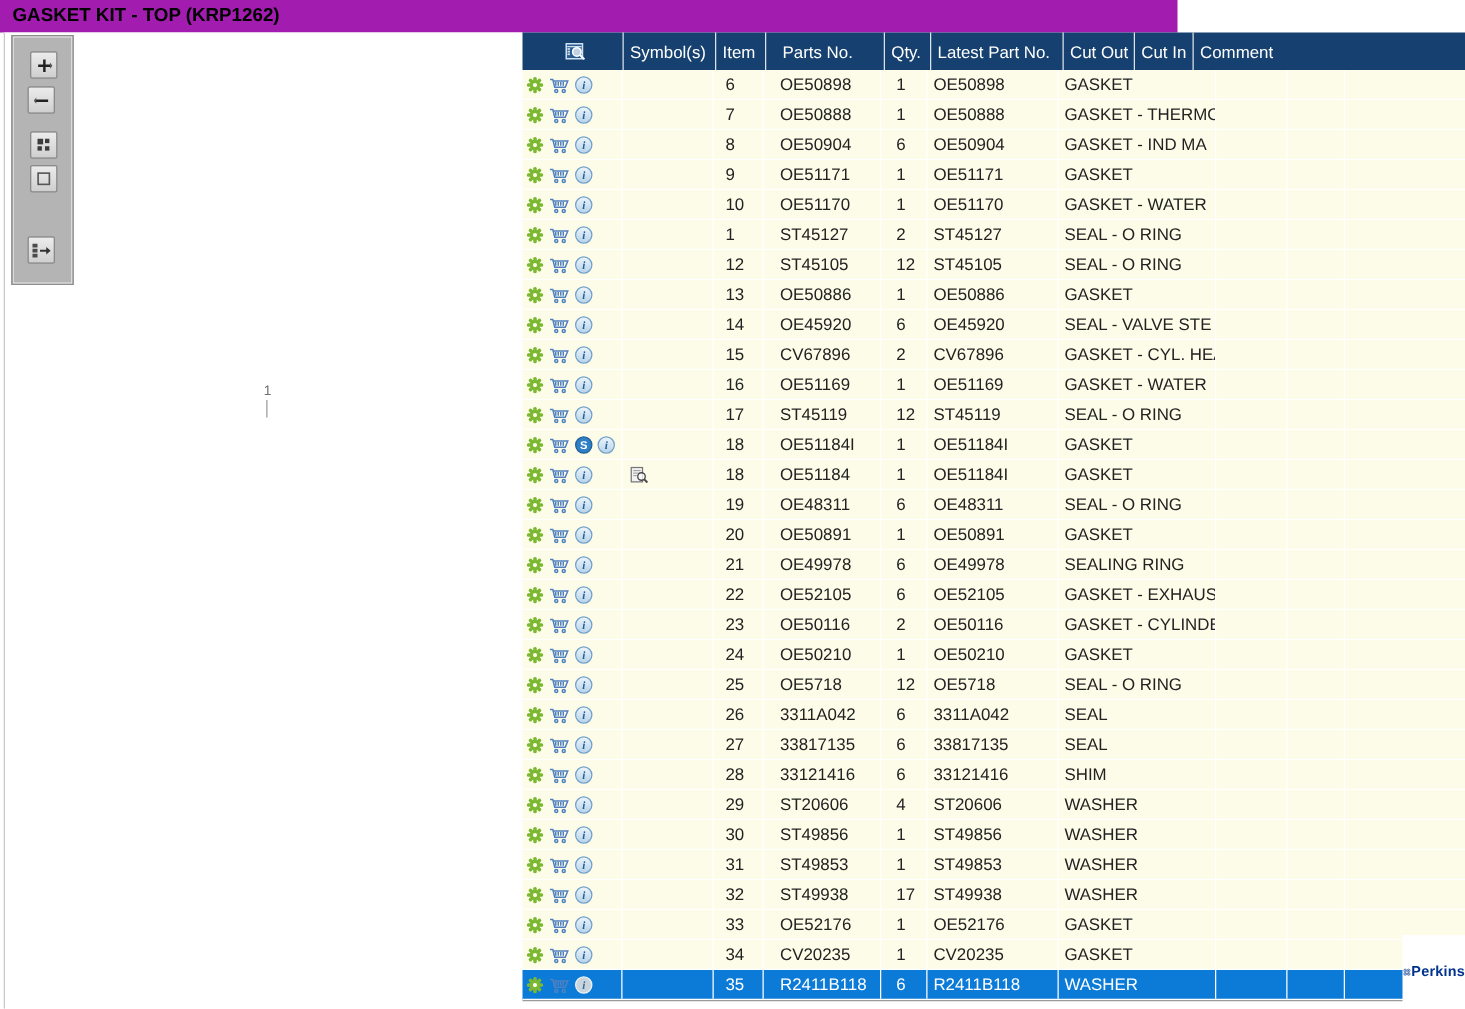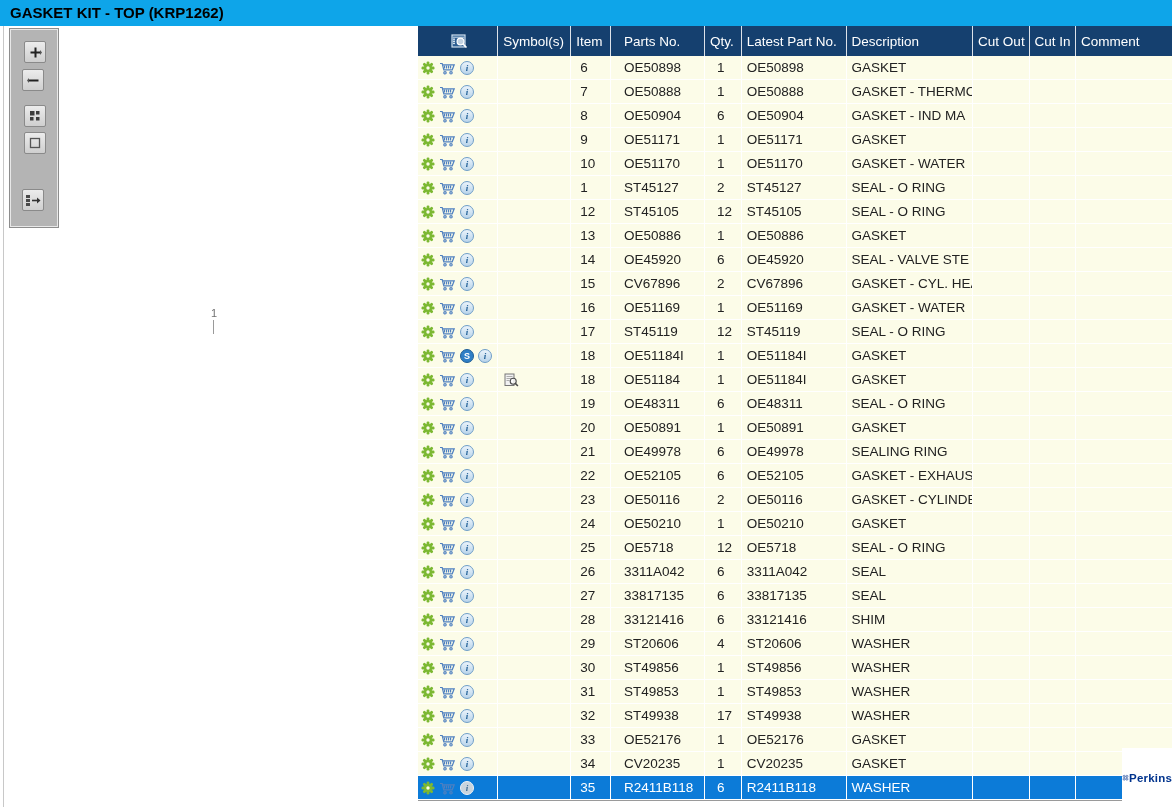--- a/index.html
+++ b/index.html
@@ -1,21 +1,21 @@
 <!DOCTYPE html>
 <html><head>
 <meta charset="utf-8">
 <style>
   * { box-sizing: border-box; margin: 0; padding: 0; }
   html,body { width:1172px; height:807px; overflow:hidden; }
   body { font-family:"Liberation Sans", sans-serif; background:#ffffff; position:relative; }
 
   .titlebar {
-    position:absolute; left:0; top:0; width:1172px; height:26px;
-    background:#0ea5e9; color:#000; font-size:15px; font-weight:bold;
+    position:absolute; left:0; top:0; width:942px; height:26px;
+    background:#a21caf; color:#000; font-size:15px; font-weight:bold;
     line-height:26px; padding-left:10px;
   }
 
   
   .left-panel {
     position:absolute; left:3px; top:26px; width:415px; height:781px;
     background:#ffffff; border-left:1px solid #c8c8c8;
   }
   .tool-palette {
     position:absolute; left:5px; top:2px; width:50px; height:200px;
@@ -178,21 +178,20 @@
         <rect x="2" y="8.7" width="2" height="1.4" fill="#cfe0ef"></rect>
         <circle cx="9.5" cy="7.5" r="3.4" fill="#c2d2e2" stroke="#ffffff" stroke-width="1.2"></circle>
         <path d="M12 10l3.5 3.5" stroke="#ffffff" stroke-width="1.6"></path>
       </svg>
     </div>
     <div class="hcell w-symbols">Symbol(s)</div>
     <div class="hcell w-item">Item</div>
     <div class="hcell w-parts">Parts No.</div>
     <div class="hcell w-qty">Qty.</div>
     <div class="hcell w-latest">Latest Part No.</div>
-    <div class="hcell w-desc">Description</div>
     <div class="hcell w-cutout">Cut Out</div>
     <div class="hcell w-cutin">Cut In</div>
     <div class="hcell w-comment">Comment</div>
   </div>
   <div class="tbody">
       <div class="trow">
     <div class="cell c-actions w-actions">
       <span class="icon">
         <svg width="14" height="14" viewBox="0 0 14 14">
           <g fill="#7cb832">

